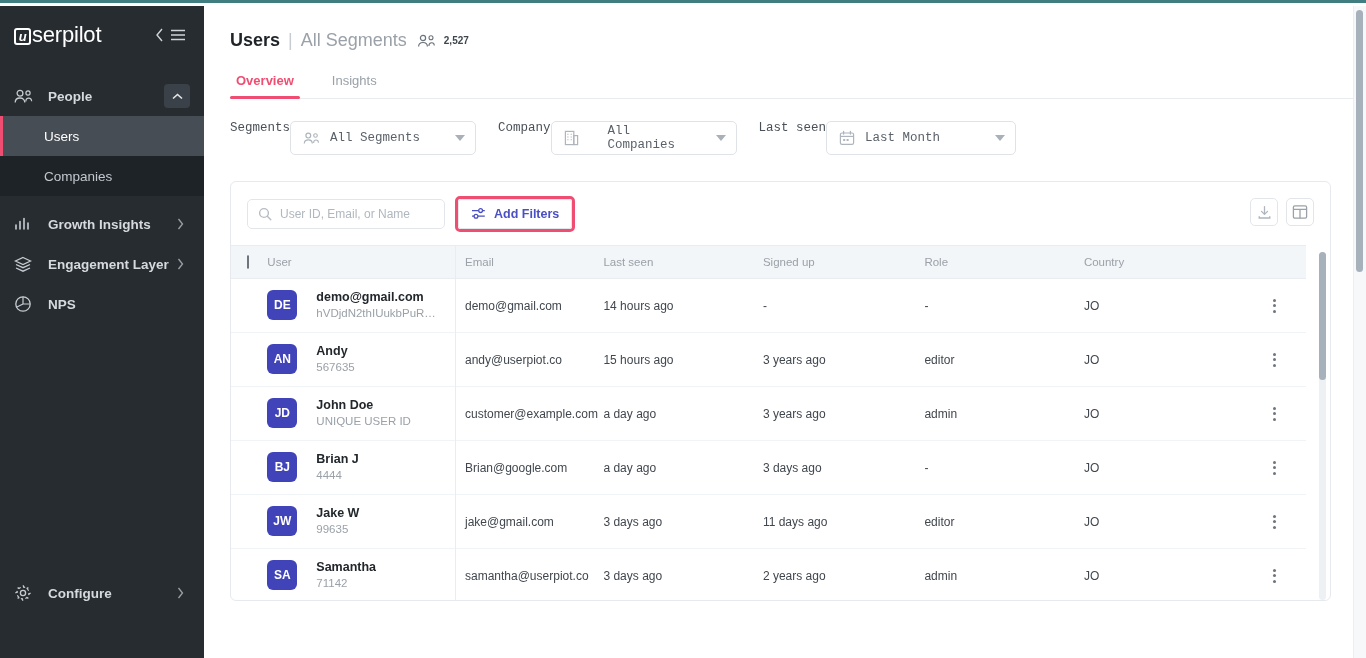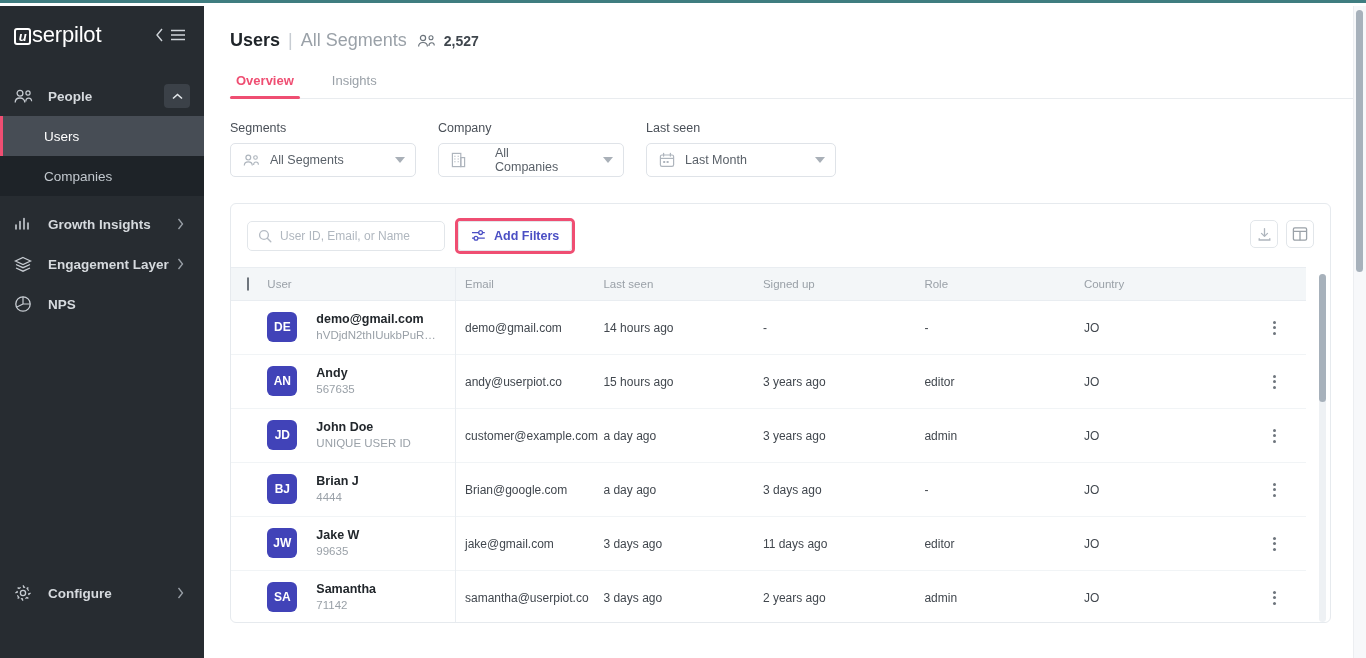--- a/index.html
+++ b/index.html
@@ -95,21 +95,21 @@
     overflow: hidden;
   }
   .page-head { padding: 24px 0 0 26px; }
   .page-title-row {
     display: flex; align-items: center; gap: 8px;
     font-size: 18px;
   }
   .t-users { font-weight: 700; color: #1f2429; }
   .t-pipe { color: #c7ccd2; font-weight: 300; }
   .t-seg { color: #9aa1a8; font-weight: 400; }
-  .t-count { font-weight: 700; color: #3f464d; font-size: 14px; }
+  .t-count { font-weight: 700; color: #3f464d; font-size: 10px; }
   .people-ico { color: #6b737b; display: flex; align-items: center; margin-left: 2px; }
 
   .tabs {
     display: flex; gap: 26px;
     margin: 22px 0 0 26px;
     border-bottom: 1px solid #e9ecef;
     width: 1136px;
   }
   .tab {
     padding: 0 6px 10px 6px;
@@ -119,21 +119,21 @@
   .tab.active { color: #ef4e72; font-weight: 700; }
   .tab.active::after {
     content: ""; position: absolute; left: 0; right: 0; bottom: -1px;
     height: 3px; background: #ef4e72; border-radius: 2px;
   }
 
   .filters-row {
     display: flex; gap: 22px;
     margin: 22px 0 0 26px;
   }
-  .filter-group { display: flex; flex-direction: column; }
+  .filter-group { display: flex; flex-direction: row; font-family: Liberation Mono, monospace; }
   .filter-label { font-size: 12.5px; color: #4a5058; margin-bottom: 8px; }
   .select {
     height: 34px; border: 1px solid #dfe3e8; border-radius: 5px;
     background: #ffffff;
     display: flex; align-items: center;
     padding: 0 10px 0 12px;
     cursor: pointer;
   }
   .select .sel-ico { color: #aeb5bd; display: flex; margin-right: 10px; }
   .select .sel-val { font-size: 12.5px; color: #5a6169; flex: 1; }

